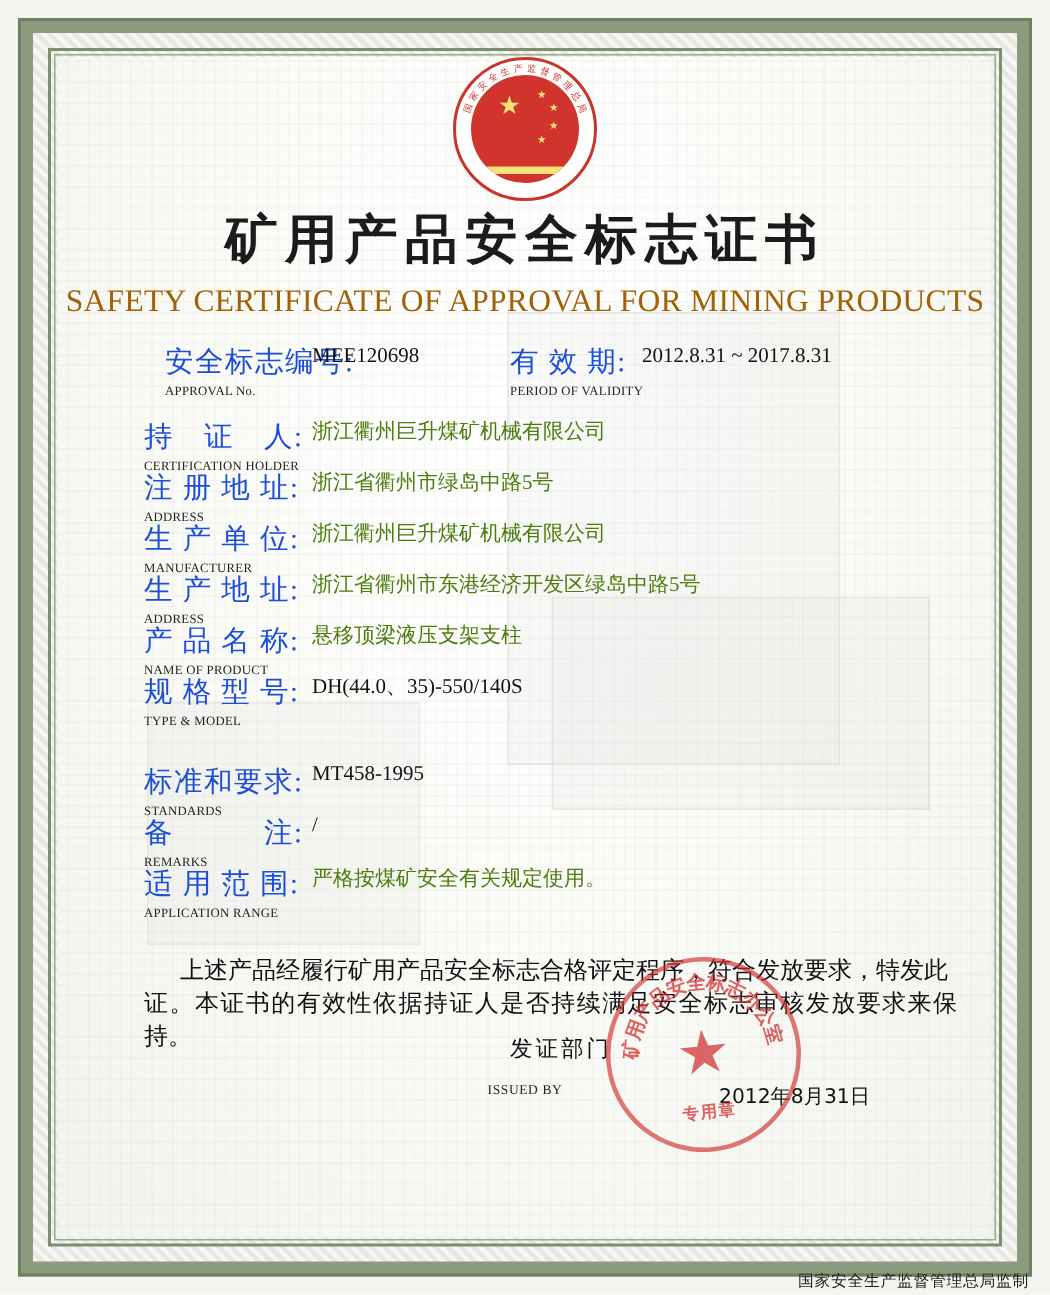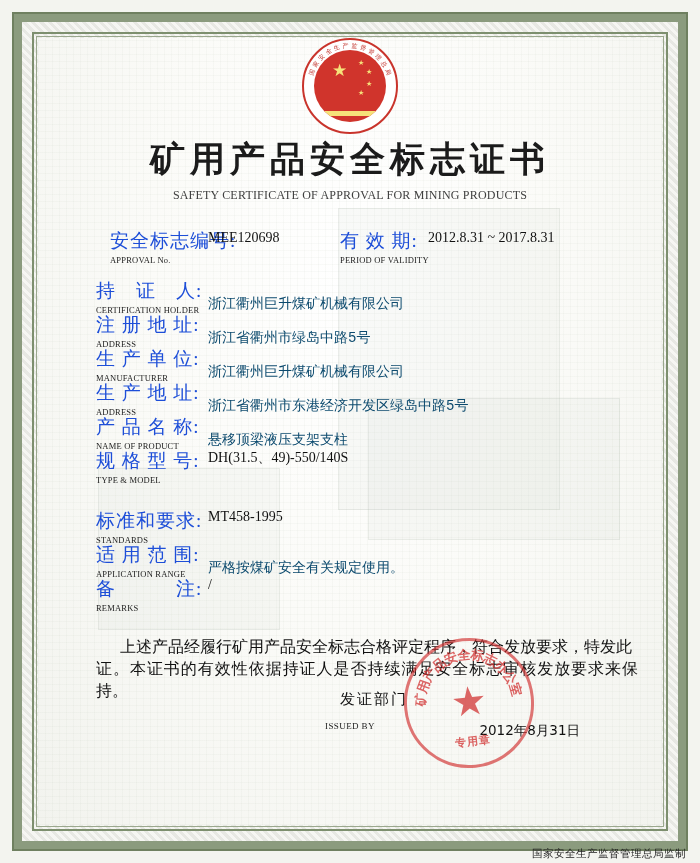--- a/index.html
+++ b/index.html
@@ -149,23 +149,23 @@
     font-size: 35px;
     letter-spacing: 5px;
     color: #1b1b1b;
   }
   .title-en {
     position: absolute;
     top: 188px;
     left: 0; right: 0;
     text-align: center;
     font-family: "Liberation Serif", serif;
-    font-size: 12px;
+    font-size: 21px;
     letter-spacing: 0.2px;
-    color: #404040;
+    color: #a16207;
   }
 
   
   .row-approval {
     position: absolute;
     top: 228px;
     left: 110px;
     right: 90px;
     height: 34px;
   }
@@ -189,25 +189,24 @@
     white-space: nowrap;
     margin-top: 1px;
   }
   .val {
     font-family: "Liberation Serif", serif;
     font-size: 14px;
     color: #111;
     white-space: nowrap;
   }
   .val-cn {
-    font-family: Liberation Mono, monospace;
+    font-family: Liberation Serif, serif;
     font-size: 14px;
-    color: #0c4a6e;
-    white-space: nowrap;
-    margin-top: 16px;
+    color: #4d7c0f;
+    white-space: nowrap;
   }
 
   .approval-left {
     position: absolute;
     left: 0; top: 0;
   }
   .approval-no {
     position: absolute;
     left: 98px; top: 2px;
   }
@@ -447,47 +446,47 @@
         <div class="lbl-en">NAME OF PRODUCT</div>
       </div>
       <div class="value val-cn">悬移顶梁液压支架支柱</div>
     </div>
 
     <div class="field">
       <div class="labels">
         <div class="lbl-cn">规 格 型 号:</div>
         <div class="lbl-en">TYPE &amp; MODEL</div>
       </div>
-      <div class="value val">DH(31.5、49)-550/140S</div>
+      <div class="value val">DH(44.0、35)-550/140S</div>
     </div>
 
     <div class="spacer-gap"></div>
 
     <div class="field">
       <div class="labels">
         <div class="lbl-cn">标准和要求:</div>
         <div class="lbl-en">STANDARDS</div>
       </div>
       <div class="value val">MT458-1995</div>
     </div>
 
     <div class="field">
       <div class="labels">
+        <div class="lbl-cn">备　　　注:</div>
+        <div class="lbl-en">REMARKS</div>
+      </div>
+      <div class="value val">/</div>
+    </div>
+
+    <div class="field">
+      <div class="labels">
         <div class="lbl-cn">适 用 范 围:</div>
         <div class="lbl-en">APPLICATION RANGE</div>
       </div>
       <div class="value val-cn">严格按煤矿安全有关规定使用。</div>
-    </div>
-
-    <div class="field">
-      <div class="labels">
-        <div class="lbl-cn">备　　　注:</div>
-        <div class="lbl-en">REMARKS</div>
-      </div>
-      <div class="value val">/</div>
     </div>
   </div>
 
   <div class="para">
     <span>上述产品经履行矿用产品安全标志合格评定程序，符合发放要求，特发此</span><br>
     <span class="l2">证。本证书的有效性依据持证人是否持续满足安全标志审核发放要求来保持。</span>
   </div>
 
   <div class="issued">
     <div class="cn">发证部门</div>

